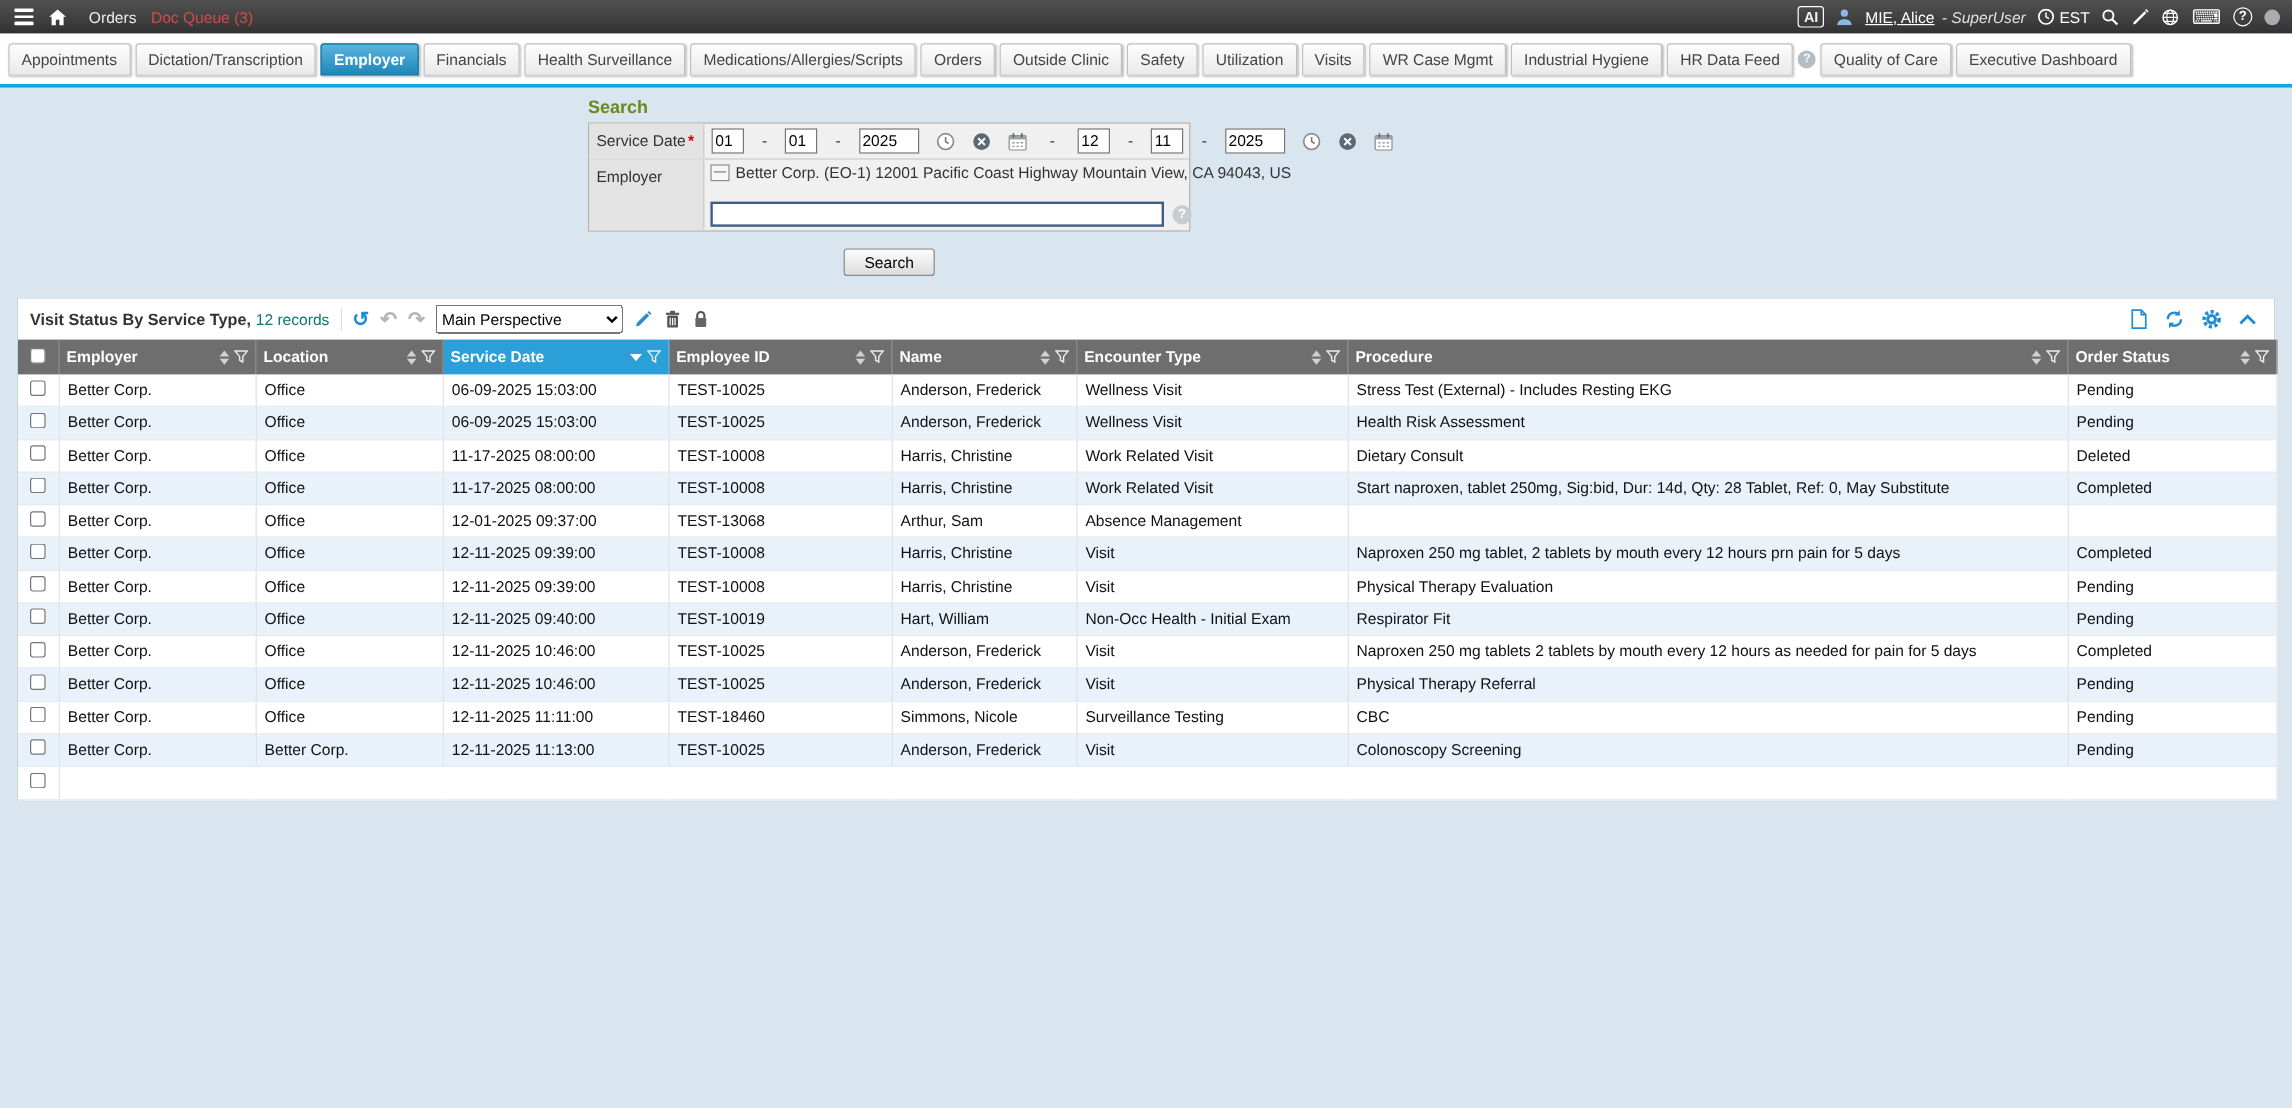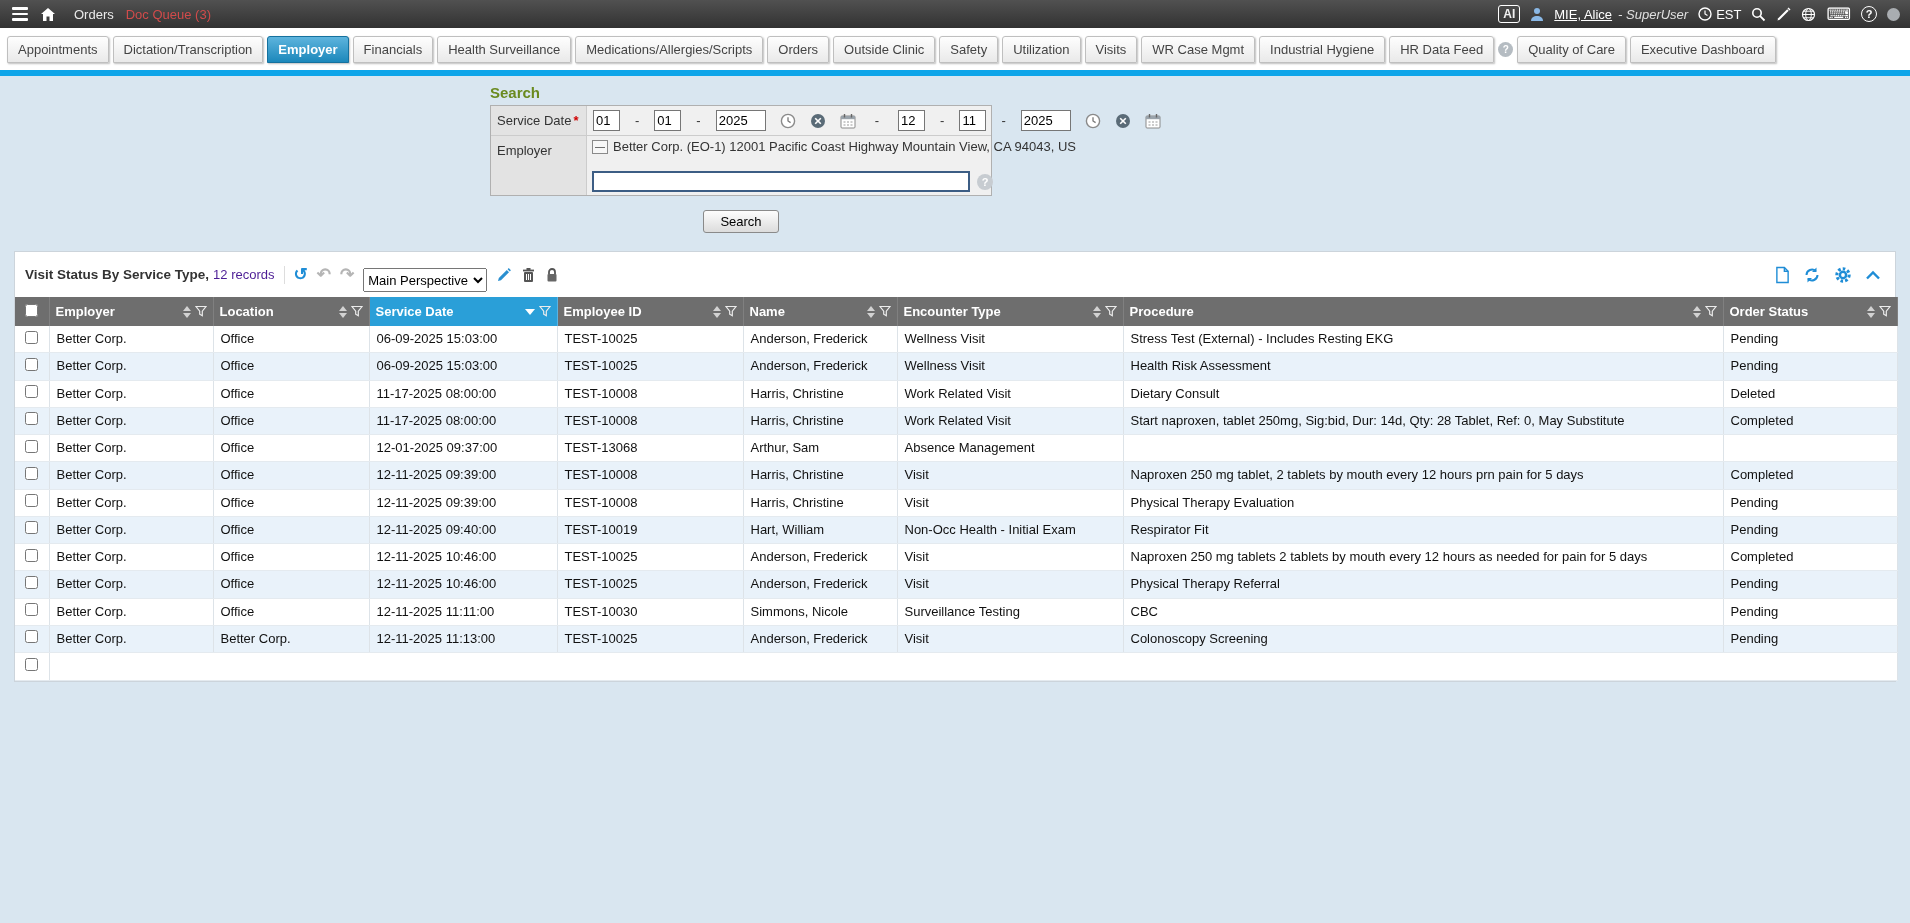--- a/index.html
+++ b/index.html
@@ -35,21 +35,21 @@
     width: 16px; height: 16px; border-radius: 50%;
     background: #c7ccd1; color: #fff; font-weight: bold; font-size: 11px;
     display: inline-flex; align-items: center; justify-content: center; cursor: pointer;
   }
   .topbar .circle-help { background: transparent; border: 1.5px solid #fff; color: #fff; }
   .status-dot { width: 13px; height: 13px; border-radius: 50%; background: #a9adb1; display: inline-block; }
 
   
   .tabbar {
     background: #fff; padding: 8px 7px 7px; display: flex; gap: 4px;
-    align-items: flex-end; border-bottom: 6px solid #0ea5e9; white-space: nowrap;
+    align-items: flex-end; border-bottom: 3px solid #0ea5e9; white-space: nowrap;
   }
   .tab {
     padding: 5px 10px; font-size: 13px; color: #444; cursor: pointer;
     background: linear-gradient(#fefefe, #e9e9e9);
     border: 1px solid #bfbfbf; border-radius: 3px 3px 0 0;
     box-shadow: 1px 1px 2px rgba(0,0,0,.25);
   }
   .tab.active {
     background: var(--tab-active, #1f97d0);
     background-image: linear-gradient(rgba(255,255,255,.28), rgba(0,0,0,.10));
@@ -92,26 +92,26 @@
   .search-btn-row { text-align: center; margin-top: 14px; }
   .search-btn {
     font: inherit; padding: 3px 16px; border: 1px solid #8a8a8a; border-radius: 3px;
     background: linear-gradient(#fdfdfd, #dcdcdc); cursor: pointer;
   }
 
   
   .results { margin: 0 14px; background: #fff; border: 1px solid #ccd4db; }
   .toolbar { display: flex; align-items: center; gap: 9px; padding: 5px 10px; background: #fff; }
   .grid-title { font-weight: bold; font-size: 13.5px; color: #333; }
-  .grid-count { color: #4c1d95; margin-left: -5px; }
+  .grid-count { color: #0f766e; margin-left: -5px; }
   .vsep { width: 1px; height: 18px; background: #ddd; }
   .glyph-icon { font-size: 17px; line-height: 1; cursor: pointer; font-weight: bold; }
   .glyph-icon.blue { color: var(--accent, #1f8dd6); }
   .glyph-icon.gray { color: #b5b5b5; }
-  .perspective { font: inherit; height: 24px; width: 124px; margin-top: 11px; }
+  .perspective { font: inherit; height: 24px; width: 156px; }
   .svg-icon { display: inline-flex; align-items: center; cursor: pointer; }
   .toolbar-right { margin-left: auto; display: flex; align-items: center; gap: 13px; padding-right: 4px; }
 
   
   table.grid { width: 100%; border-collapse: collapse; table-layout: fixed; background: #fff; }
   th {
     background: var(--header-gray, #6e6e6e); color: #fff; font-weight: bold; font-size: 13px;
     text-align: left; padding: 7px 6px; border-right: 1px solid #808080; cursor: pointer;
   }
   th.sorted { background: var(--sorted-blue, #2a9fd8); border-right-color: #58b4e4; }
@@ -596,21 +596,21 @@
           <td>Anderson, Frederick</td>
           <td>Visit</td>
           <td>Physical Therapy Referral</td>
           <td>Pending</td>
         </tr>
         <tr>
           <td class="cb-cell"><input type="checkbox" style=""></td>
           <td>Better Corp.</td>
           <td>Office</td>
           <td>12-11-2025 11:11:00</td>
-          <td>TEST-10030</td>
+          <td>TEST-18460</td>
           <td>Simmons, Nicole</td>
           <td>Surveillance Testing</td>
           <td>CBC</td>
           <td>Pending</td>
         </tr>
         <tr class="alt">
           <td class="cb-cell"><input type="checkbox" style=""></td>
           <td>Better Corp.</td>
           <td>Better Corp.</td>
           <td>12-11-2025 11:13:00</td>

